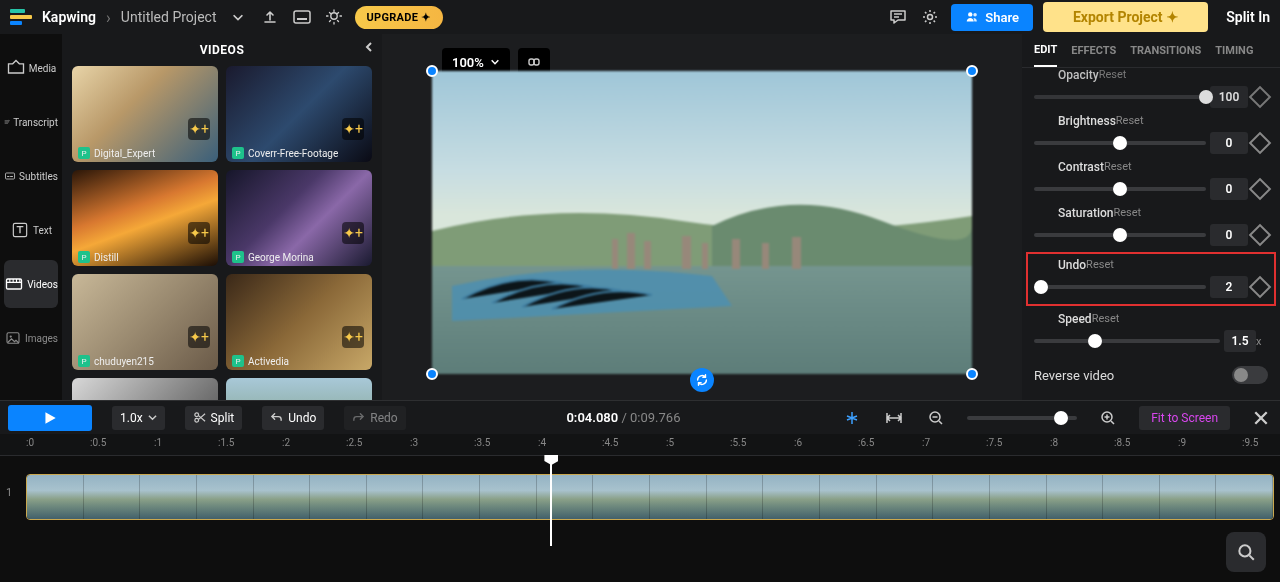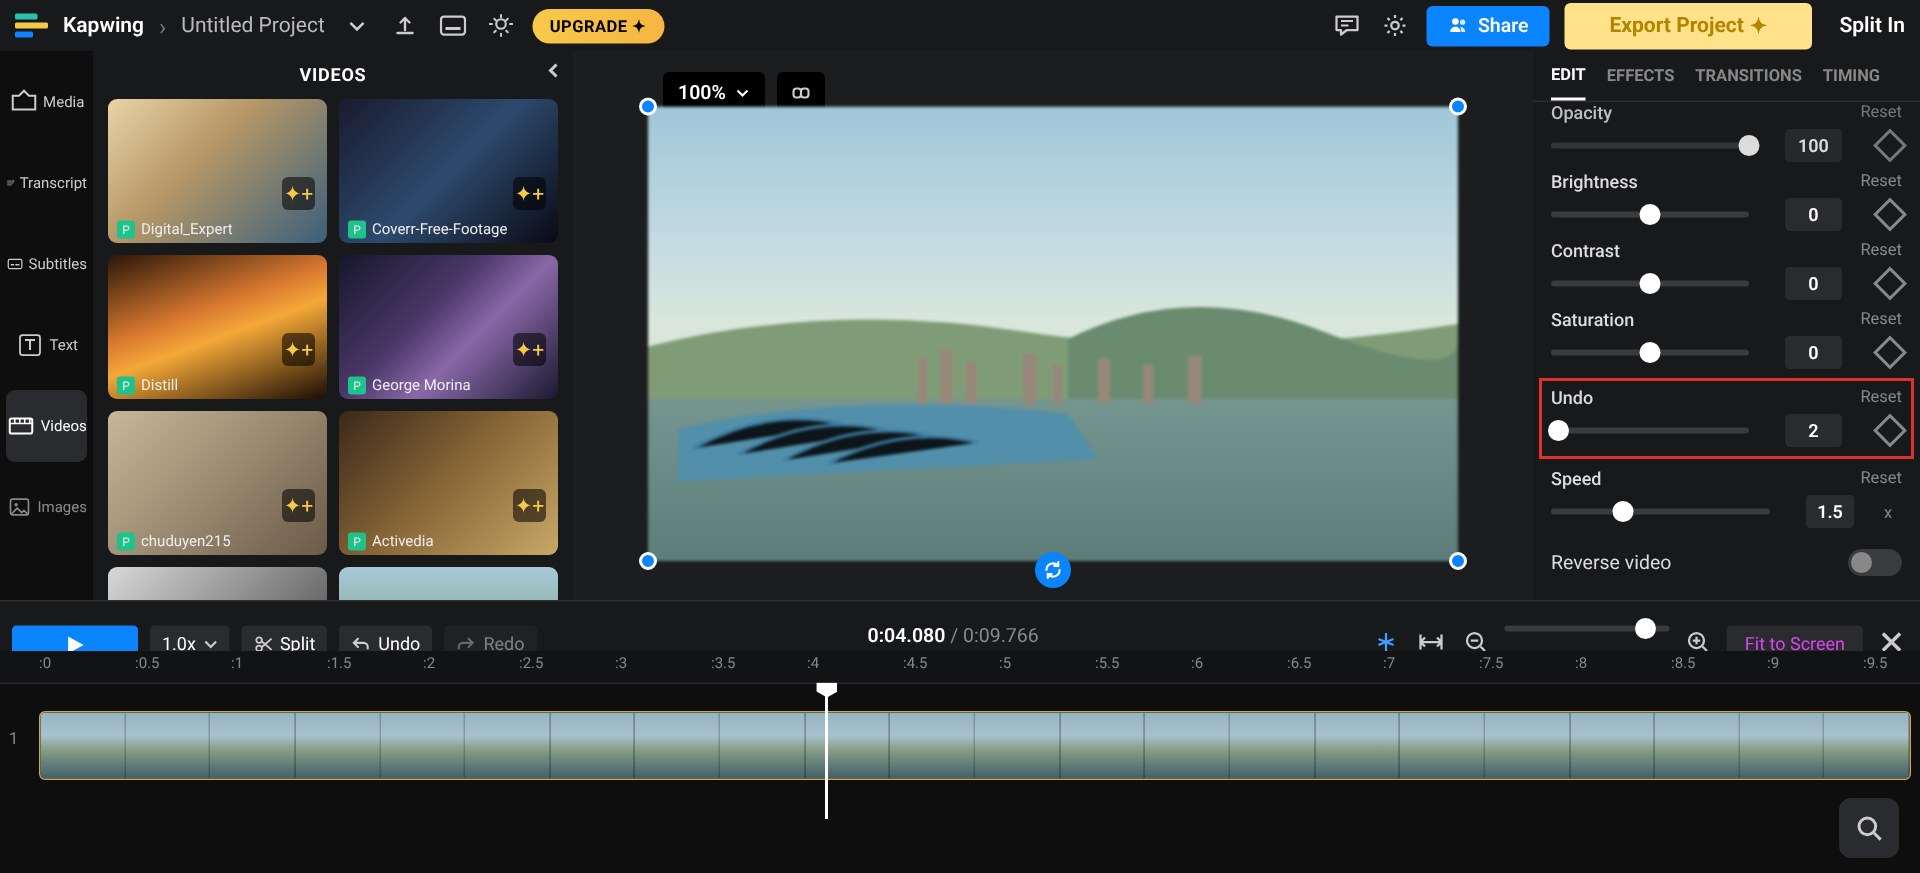--- a/index.html
+++ b/index.html
@@ -46,35 +46,35 @@
 .sel-handle { width:12px; height:12px; background:#0a84ff; border-radius:50%; border:2px solid #fff; position:absolute; }
 .refresh-btn { position:absolute; bottom:8px; left:50%; transform:translateX(-50%); width:24px; height:24px; border-radius:50%; background:#0a84ff; display:flex; align-items:center; justify-content:center; cursor:pointer; }
 
 
 .right-panel { position:absolute; top:34px; right:0; width:258px; height:366px; background:#18191b; display:flex; flex-direction:column; }
 .right-tabs { height:34px; display:flex; align-items:center; gap:14px; padding:0 12px; font-size:11px; font-weight:700; color:#888; border-bottom:1px solid #2a2b2e; }
 .right-tabs .tab { cursor:pointer; padding:9px 0; }
 .right-tabs .tab.active { color:#fff; border-bottom:2px solid #fff; }
 .props { flex:1; overflow:hidden; padding:6px 12px 0 12px; display:flex; flex-direction:column; gap:6px; }
 .prop-row { }
-.prop-head { display:flex; justify-content:space-between; font-size:12px; }
+.prop-head { display:flex; font-size:12px;margin-left:24px; }
 .prop-head .lbl { color:#ddd; font-weight:500; }
 .prop-head .reset { color:#888; font-size:11px; cursor:pointer; }
-.prop-body { display:flex; align-items:center; gap:24px; margin-top:4px; }
+.prop-body { display:flex; align-items:center; gap:4px; margin-top:4px; }
 .slider { flex:1; height:4px; background:#3a3b3e; border-radius:2px; position:relative; cursor:pointer; }
 .slider-thumb { width:14px; height:14px; background:#fff; border-radius:50%; position:absolute; top:-5px; transform:translateX(-50%); }
 .prop-val { width:38px; height:22px; background:#2a2b2e; border-radius:3px; font-size:12px; font-weight:600; display:flex; align-items:center; justify-content:center; }
 .keyframe { width:16px; height:16px; border:2px solid #888; transform:rotate(45deg); cursor:pointer; flex-shrink:0; }
 .highlight-box { border:2px solid #e03030; padding:4px 6px 6px 6px; margin:0 -8px; }
 .speed-unit { color:#888; font-size:11px; margin-left:-4px; width:12px; }
 .toggle { width:36px; height:18px; background:#3a3b3e; border-radius:9px; position:relative; cursor:pointer; }
 .toggle-knob { width:14px; height:14px; background:#888; border-radius:50%; position:absolute; top:2px; left:2px; }
 
 
-.playbar { position:absolute; top:400px; left:0; right:0; height:34px; background:#18191b; display:flex; align-items:flex-start; padding:16px 8px; gap:8px; border-top:1px solid #2e2f31; }
+.playbar { position:absolute; top:400px; left:0; right:0; height:34px; background:#18191b; display:flex; align-items:center; padding:16px 8px; gap:20px; border-top:1px solid #2e2f31; }
 .play-btn { width:84px; height:26px; background:#0a84ff; border-radius:3px; display:flex; align-items:center; justify-content:center; cursor:pointer; }
 .play-box { background:#2a2b2e; height:24px; padding:0 8px; border-radius:3px; display:flex; align-items:center; gap:5px; font-size:12px; cursor:pointer; }
 .time-display { font-size:13px; font-weight:600; }
 .time-display .dur { color:#888; font-weight:400; }
 .pb-icon { width:22px; height:22px; display:flex; align-items:center; justify-content:center; color:#ccc; cursor:pointer; }
 .tl-zoom-slider { width:110px; height:4px; background:#3a3b3e; border-radius:2px; position:relative; cursor:pointer; }
 .fit-btn { background:#2a2b2e; height:24px; padding:0 12px; border-radius:3px; display:flex; align-items:center; font-size:12px; color:#d946ef; cursor:pointer; }
 
 
 .timeline { position:absolute; top:434px; left:0; right:0; bottom:0; background:#0e0e0e; }

